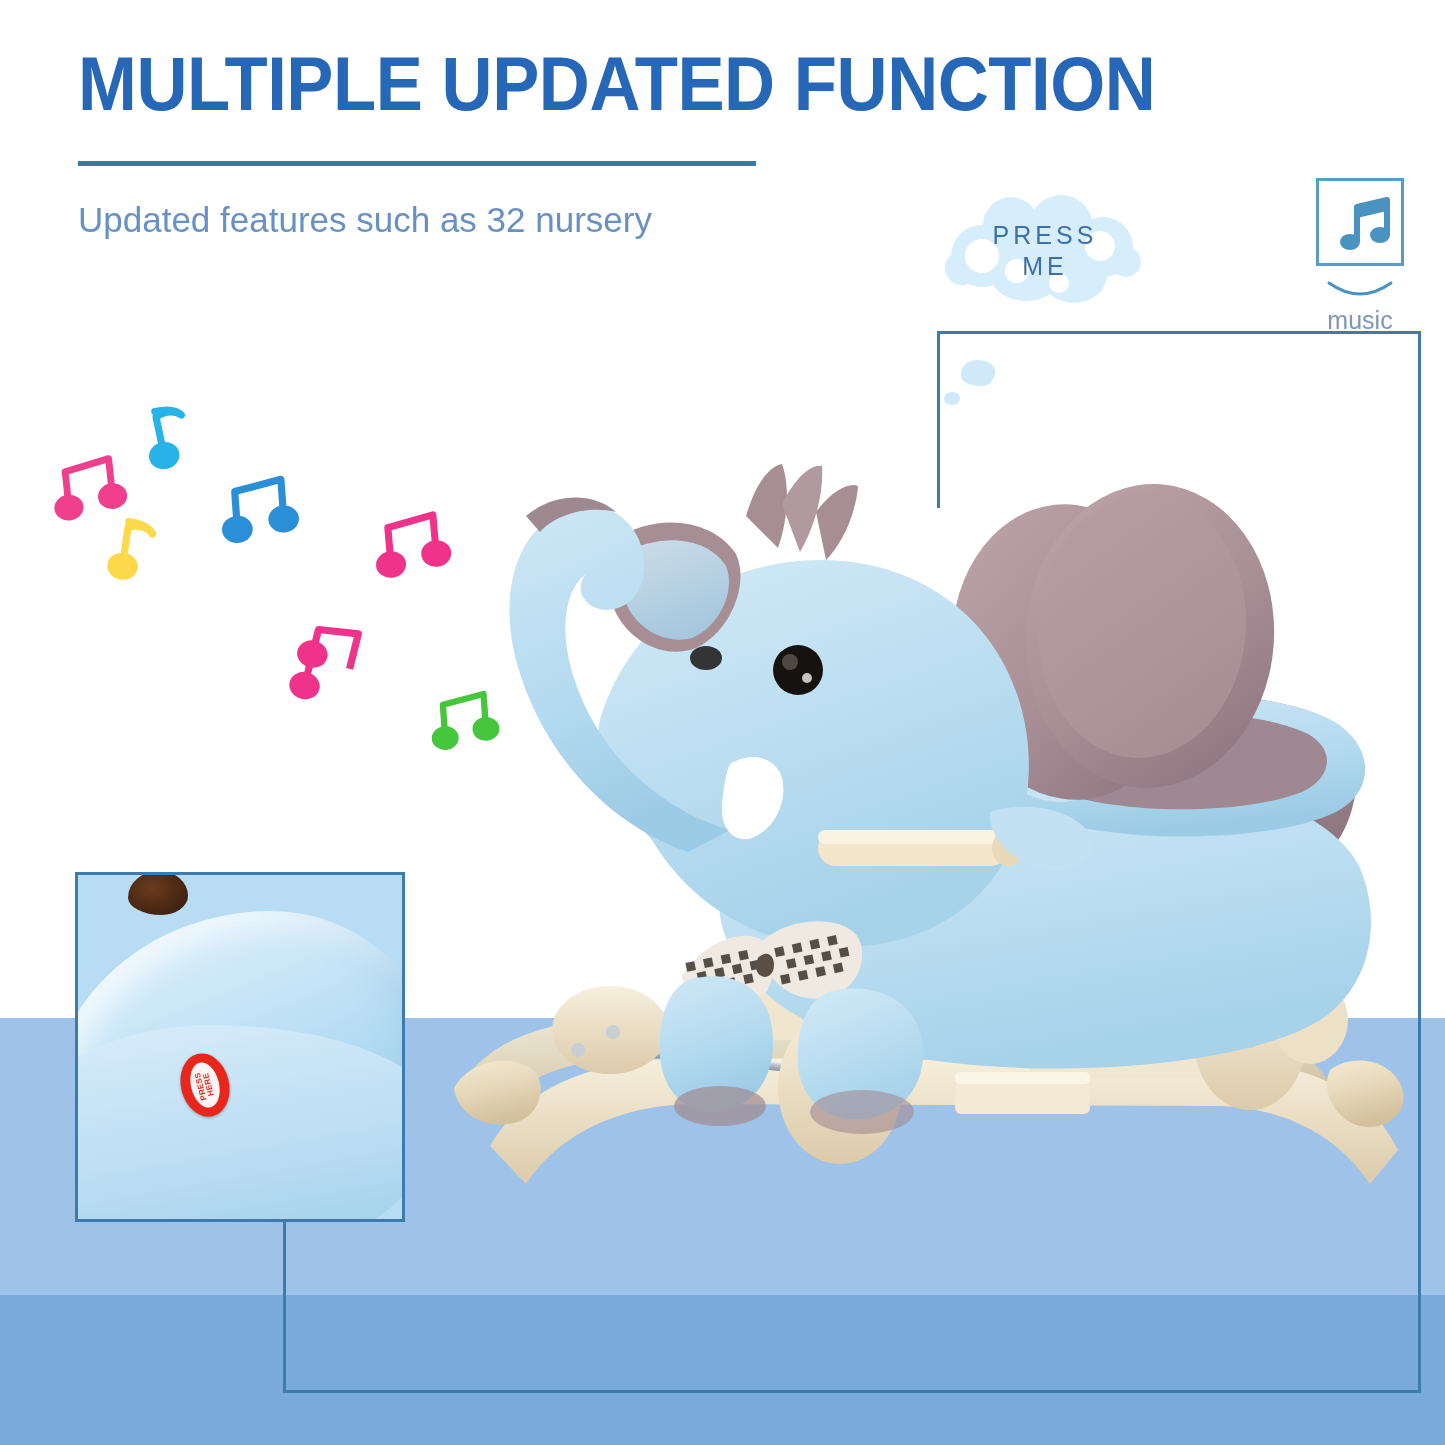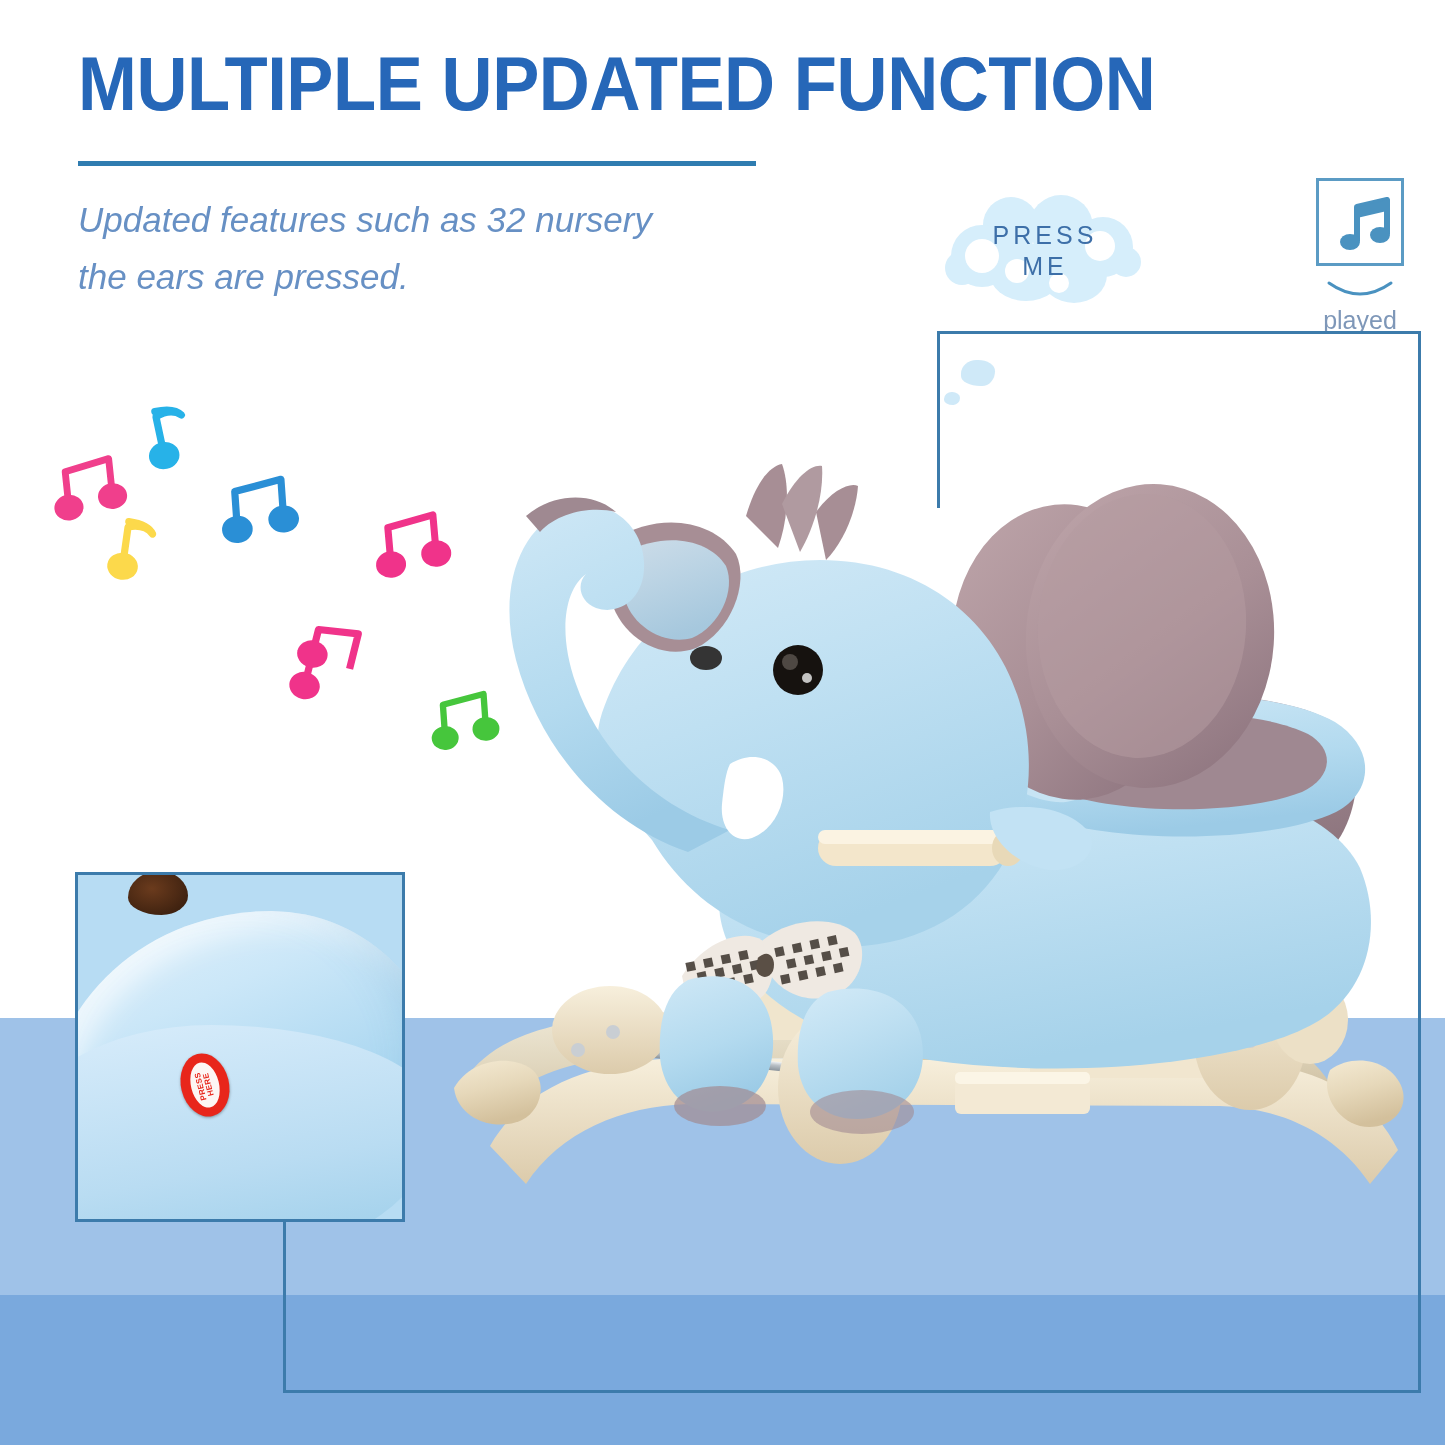--- a/index.html
+++ b/index.html
@@ -32,21 +32,21 @@
   #headline-rule {
     position:absolute; left:78px; top:161px; width:678px; height:5px;
     background:#2f7cb0;
   }
 
   
   #bodycopy {
     position:absolute; left:78px; top:192px; width:740px;
     font-size:35px; line-height:1.62; color:#6790c4; font-weight:400;
   }
-  #bodycopy span { display:block; white-space:nowrap;font-style:italic; }
+  #bodycopy span { display:block; white-space:nowrap; }
 
   
   #pressme {
     position:absolute; left:945px; top:195px; width:200px; height:110px;
   }
   #pressme .bub {
     position:absolute; border-radius:50%; background:#d6eefb;
   }
   #pressme .hole { background:#ffffff; }
   #pressme-text {
@@ -137,21 +137,20 @@
 <body>
 
 <div id="band-light"></div>
 <div id="band-dark"></div>
 
 <div id="headline">MULTIPLE UPDATED FUNCTION</div>
 <div id="headline-rule"></div>
 
 <div id="bodycopy">
   <span>Updated features such as 32 nursery</span>
-  <span>the ears are pressed.</span>
 </div>
 
 <div id="pressme">
   <div class="bub" style="left:38px;  top:2px;   width:56px; height:56px;"></div>
   <div class="bub" style="left:84px;  top:0px;   width:64px; height:64px;"></div>
   <div class="bub" style="left:6px;   top:30px;  width:62px; height:62px;"></div>
   <div class="bub" style="left:128px; top:22px;  width:60px; height:60px;"></div>
   <div class="bub" style="left:44px;  top:48px;  width:74px; height:58px;"></div>
   <div class="bub" style="left:96px;  top:52px;  width:66px; height:56px;"></div>
   <div class="bub" style="left:0px;   top:56px;  width:34px; height:34px;"></div>
@@ -171,21 +170,21 @@
     <svg id="music-note-svg" width="54" height="56" viewBox="0 0 54 56">
       <path d="M20 44 V10 L50 3 V37" stroke="#4a92c0" stroke-width="6" fill="none" stroke-linejoin="round"></path>
       <path d="M20 10 L50 3 L50 14 L20 21 Z" fill="#4a92c0"></path>
       <ellipse cx="13" cy="45" rx="10" ry="8" fill="#4a92c0"></ellipse>
       <ellipse cx="43" cy="38" rx="10" ry="8" fill="#4a92c0"></ellipse>
     </svg>
   </div>
   <svg id="music-smile" width="70" height="22" viewBox="0 0 70 22">
     <path d="M4 3 Q35 25 66 3" stroke="#4a92c0" stroke-width="3" fill="none" stroke-linecap="round"></path>
   </svg>
-  <div id="music-label">played</div>
+  <div id="music-label">music</div>
 </div>
 
 <div class="conn" id="conn-top-h"></div>
 <div class="conn" id="conn-right-v"></div>
 <div class="conn" id="conn-ear-v"></div>
 <div class="conn" id="conn-bot-h"></div>
 <div class="conn" id="conn-inset-v"></div>
 <div id="splash1"></div>
 <div id="splash2"></div>
 

